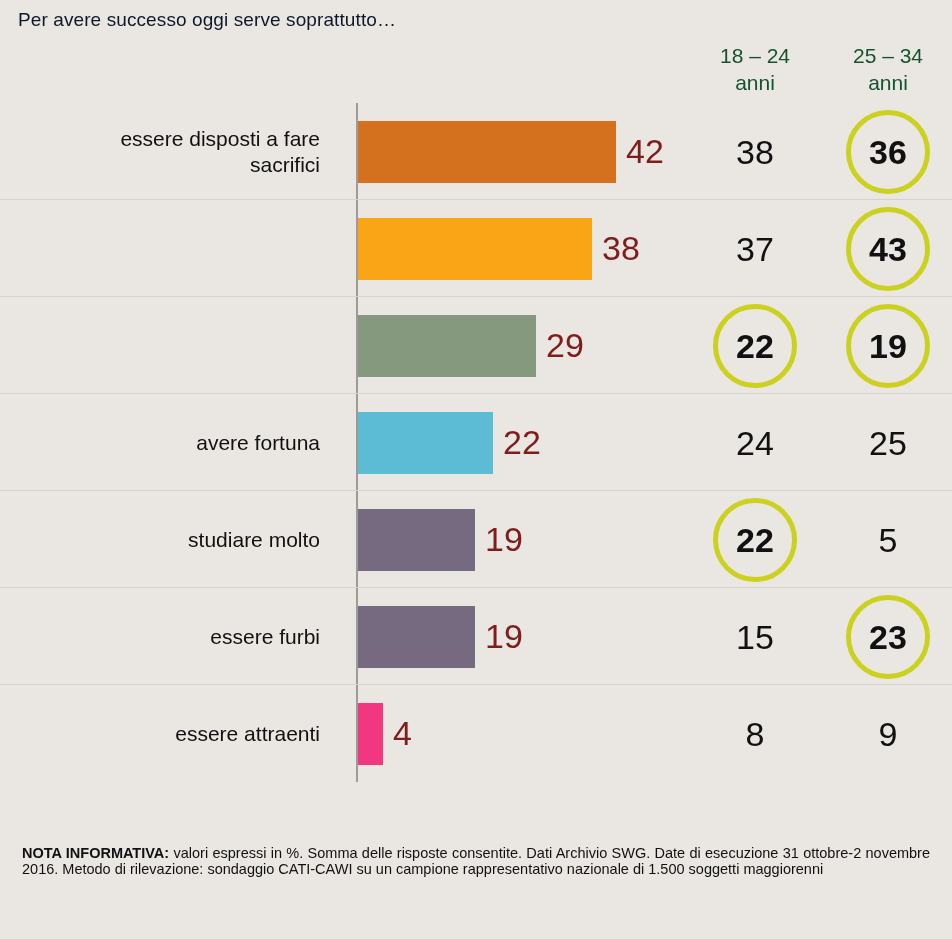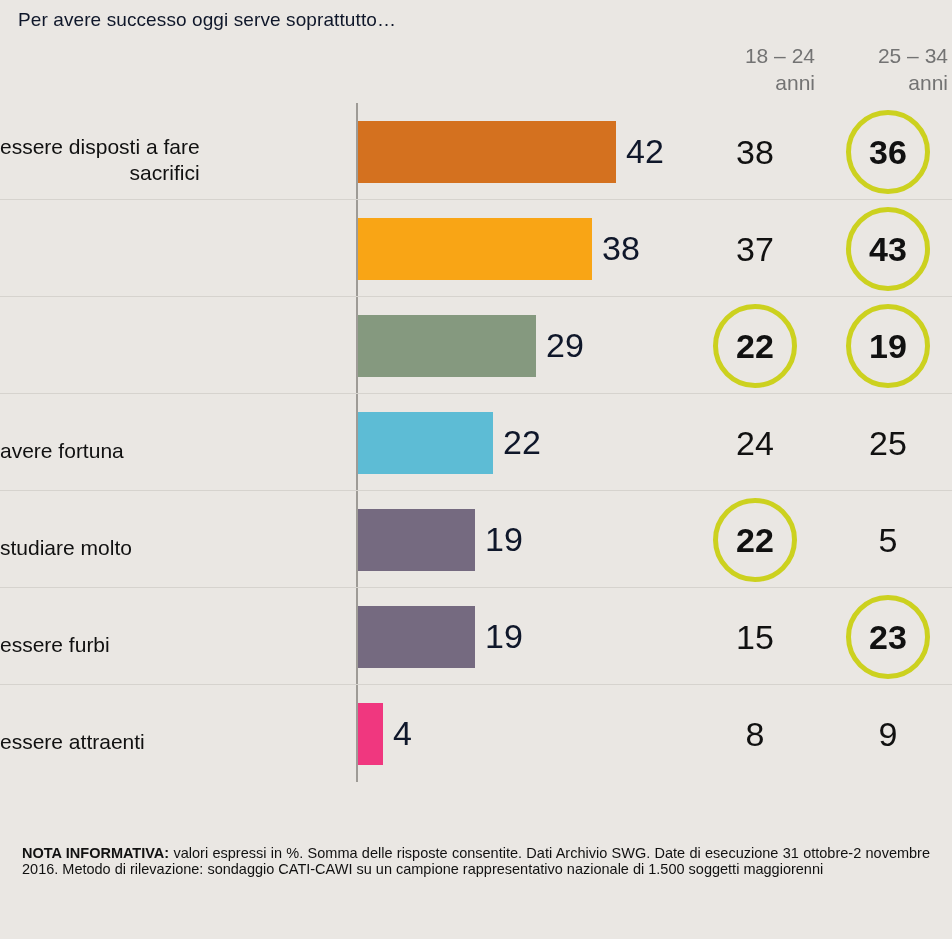--- a/index.html
+++ b/index.html
@@ -31,24 +31,24 @@
   .col-headers {
     position: absolute;
     top: 42px;
     left: 0;
     width: 952px;
     height: 56px;
   }
   .col-header {
     position: absolute;
     width: 120px;
-    text-align: right;
+    text-align: center;
     font-size: 21px;
     line-height: 27px;
-    color: #737373;
+    color: #14532d;
   }
   .col-header.c1 { left: 695px; }
   .col-header.c2 { left: 828px; }
   .col-header .line2 { display: block; }
 
   
   .plot {
     position: absolute;
     left: 0;
     top: 103px;
@@ -68,26 +68,26 @@
     position: relative;
     height: 97px;
     box-sizing: border-box;
     border-bottom: 1px solid #D6D3CE;
   }
   .row:last-child { border-bottom: none; }
 
   .row-label {
     position: absolute;
     left: 0;
-    top: 8px;
+    top: 0;
     width: 332px;
     height: 97px;
     display: flex;
     align-items: center;
-    justify-content: flex-start;
+    justify-content: flex-end;
     text-align: right;
     font-size: 21px;
     line-height: 26px;
     color: #111;
     padding-right: 12px;
     box-sizing: border-box;
   }
 
   .bar {
     position: absolute;
@@ -96,21 +96,21 @@
     height: 62px;
   }
 
   .bar-value {
     position: absolute;
     top: 0;
     height: 97px;
     display: flex;
     align-items: center;
     font-size: 34px;
-    color: #0f172a;
+    color: #7f1d1d;
     white-space: nowrap;
   }
 
   
   .cell {
     position: absolute;
     top: 0;
     width: 120px;
     height: 97px;
     display: flex;

